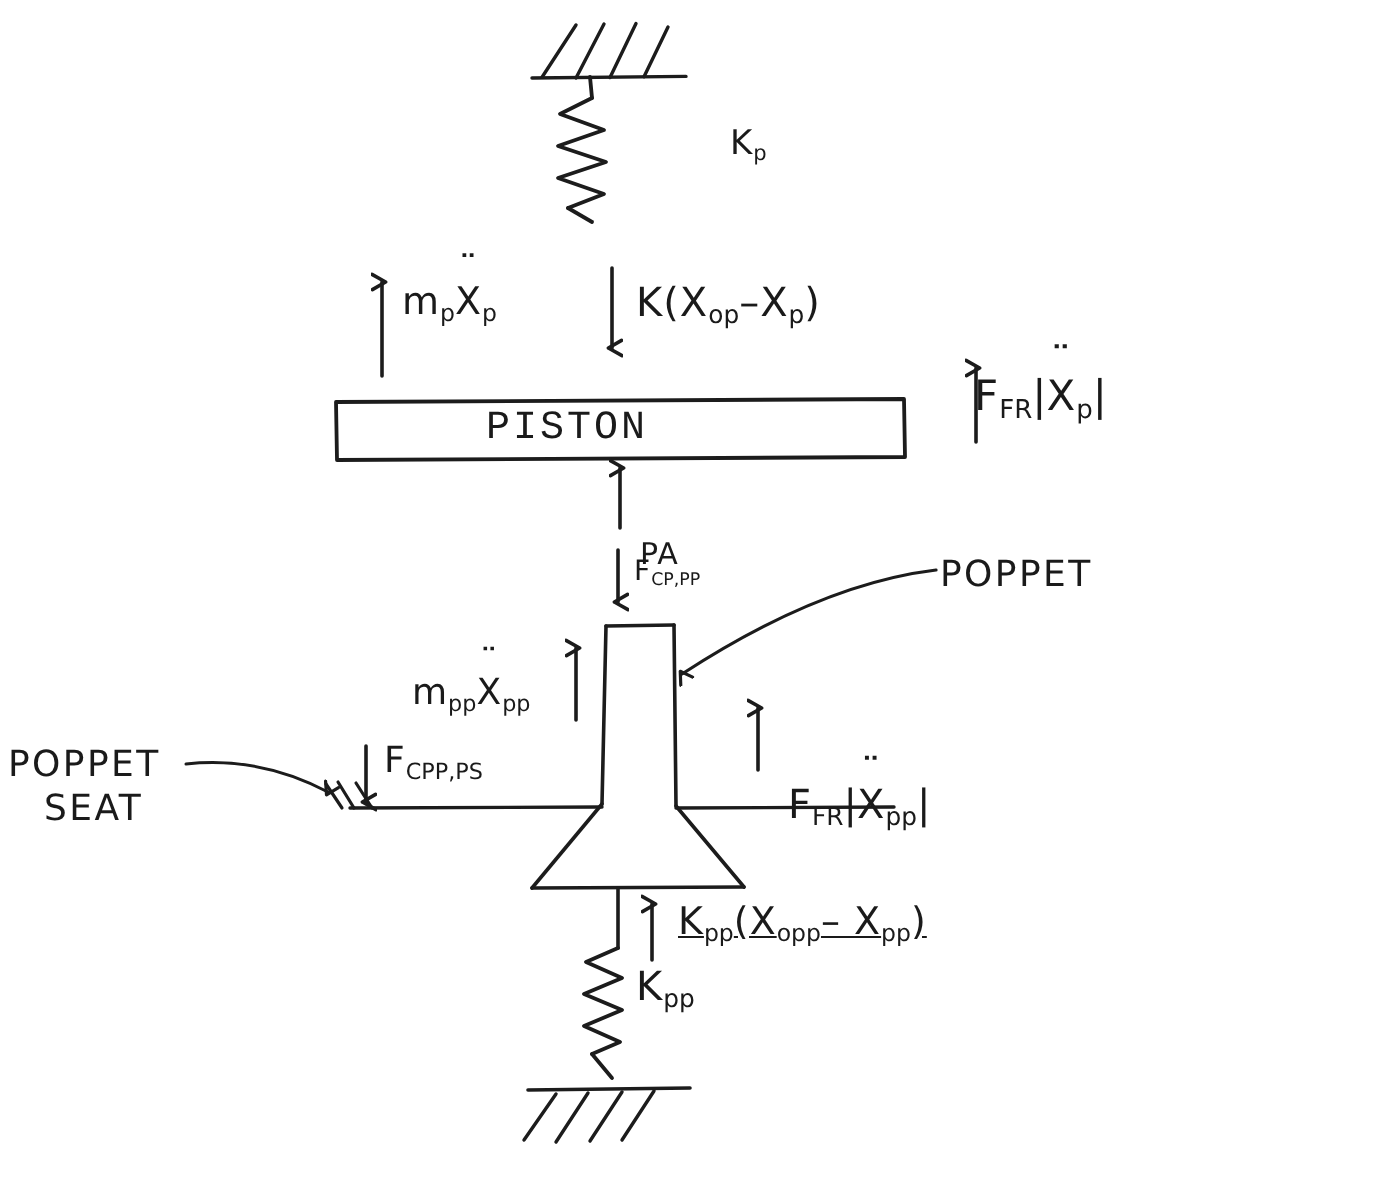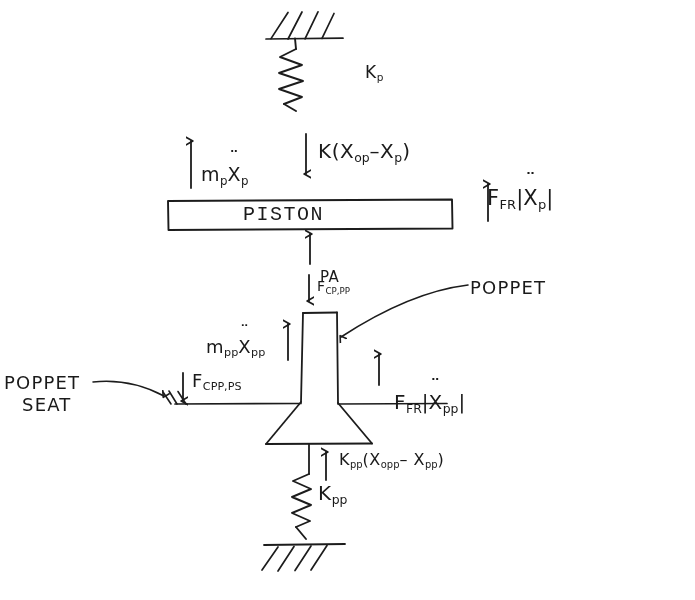--- a/index.html
+++ b/index.html
@@ -160,21 +160,21 @@
       <path d="M311,570 L327,545.5" stroke-width="1.7"></path>
     </g>
 
   </g>
 </svg>
 
 <div class="lbl hand" style="left:318px; top:62px; font-size:17px;margin-left:47px;">
   <span>K</span><sub>p</sub>
 </div>
 
-<div class="lbl hand" style="left:201px; top:140px; font-size:19px;margin-top:23px;">
+<div class="lbl hand" style="left:201px; top:140px; font-size:19px;">
   <span>m</span><sub>p</sub><span class="ddot">X</span><sub>p</sub>
 </div>
 
 <div class="lbl hand" style="left:318px; top:139px; font-size:20px;text-align:right;">
   <span>K</span><span>(X</span><sub>op</sub><span>–X</span><sub>p</sub><span>)</span>
 </div>
 
 <div class="lbl hand" style="left:243px; top:203px; font-size:20px; letter-spacing:1.5px;font-family:Liberation Mono, monospace;">PISTON</div>
 
 <div class="lbl hand" style="left:487px; top:186px; font-size:21px;">
@@ -197,19 +197,19 @@
 <div class="lbl hand" style="left:22px; top:394px; font-size:18px; letter-spacing:1.2px;">SEAT</div>
 
 <div class="lbl hand" style="left:192px; top:370px; font-size:18px;">
   <span>F</span><sub>CPP,PS</sub>
 </div>
 
 <div class="lbl hand" style="left:394px; top:357px; font-size:20px;margin-top:33px;">
   <span>F</span><sub>FR</sub><span class="vbar">|</span><span class="ddot">X</span><sub>pp</sub><span class="vbar">|</span>
 </div>
 
-<div class="lbl hand" style="left:339px; top:450px; font-size:16px;">
+<div class="lbl hand" style="left:339px; top:450px; font-size:19px;text-decoration:underline;">
   <span>K</span><sub>pp</sub><span>(X</span><sub>opp</sub><span>– X</span><sub>pp</sub><span>)</span>
 </div>
 
 <div class="lbl hand" style="left:318px; top:481px; font-size:20px;">
   <span>K</span><sub>pp</sub>
 </div>
 
 </body></html>

